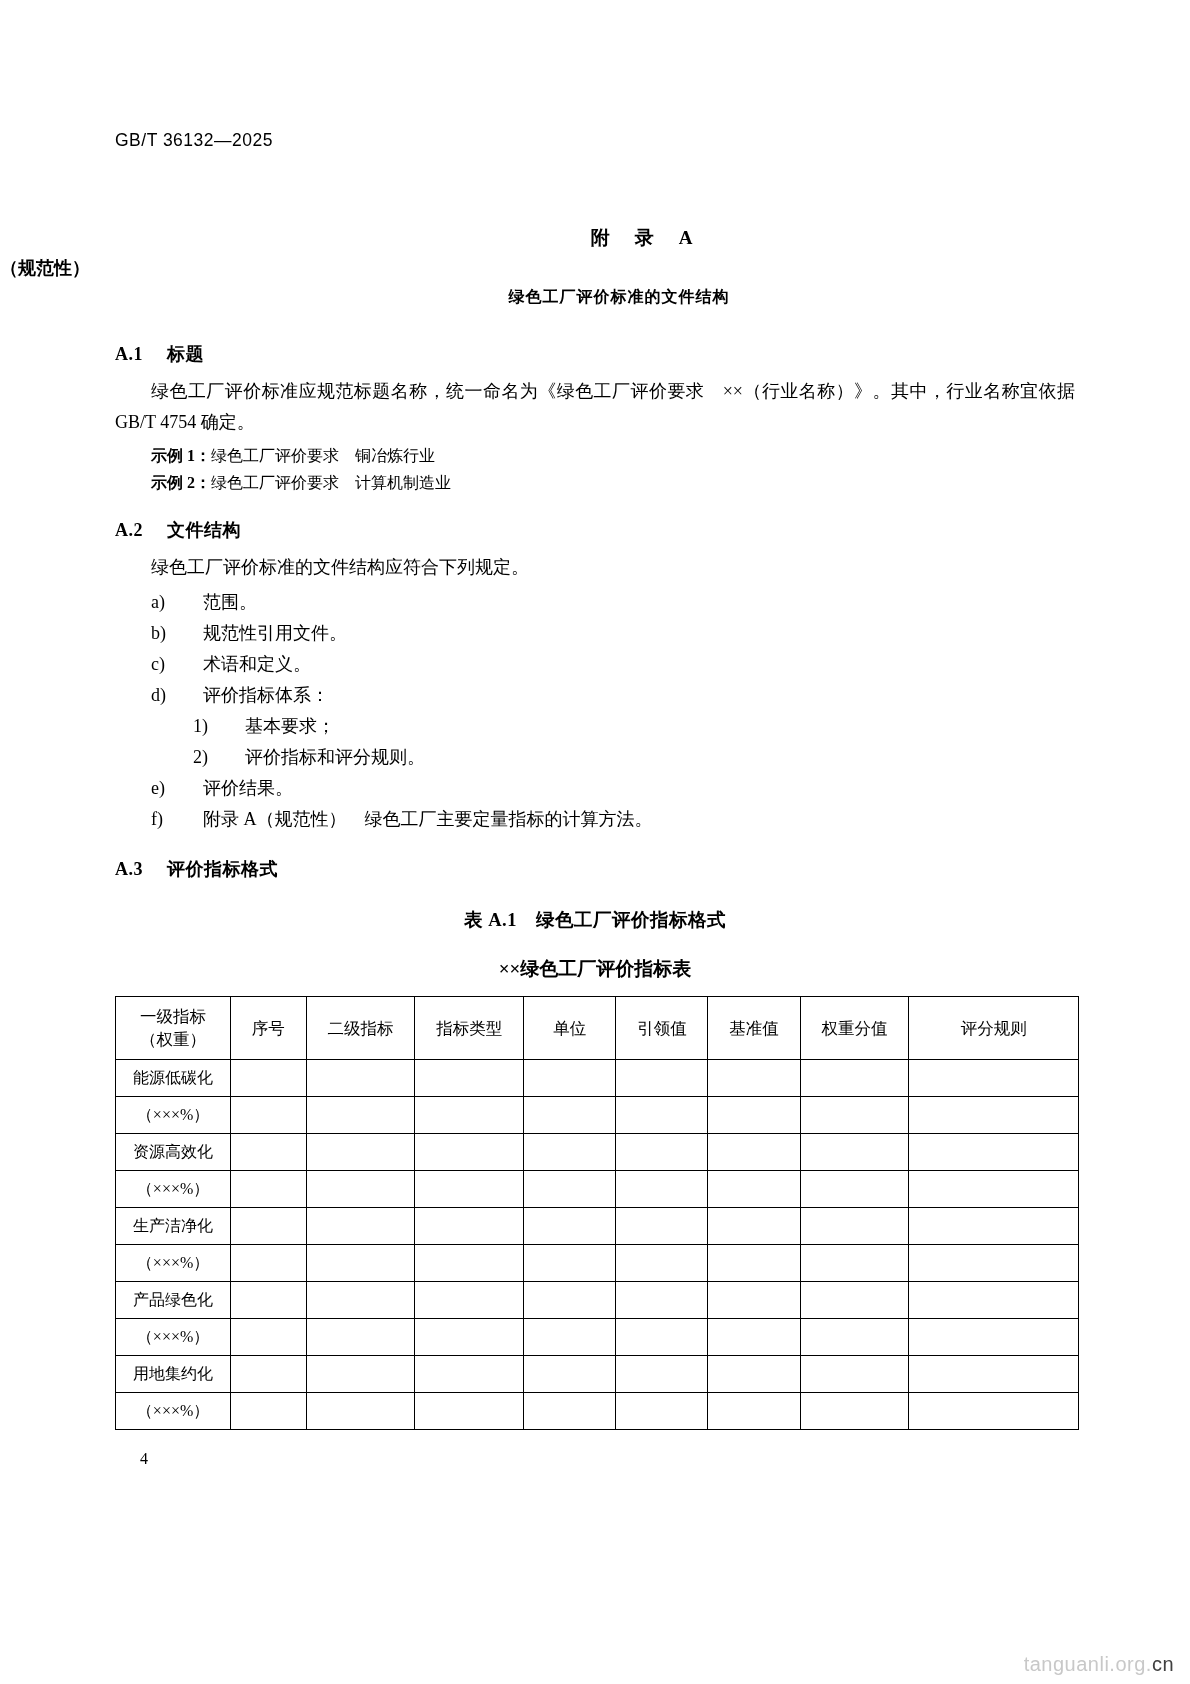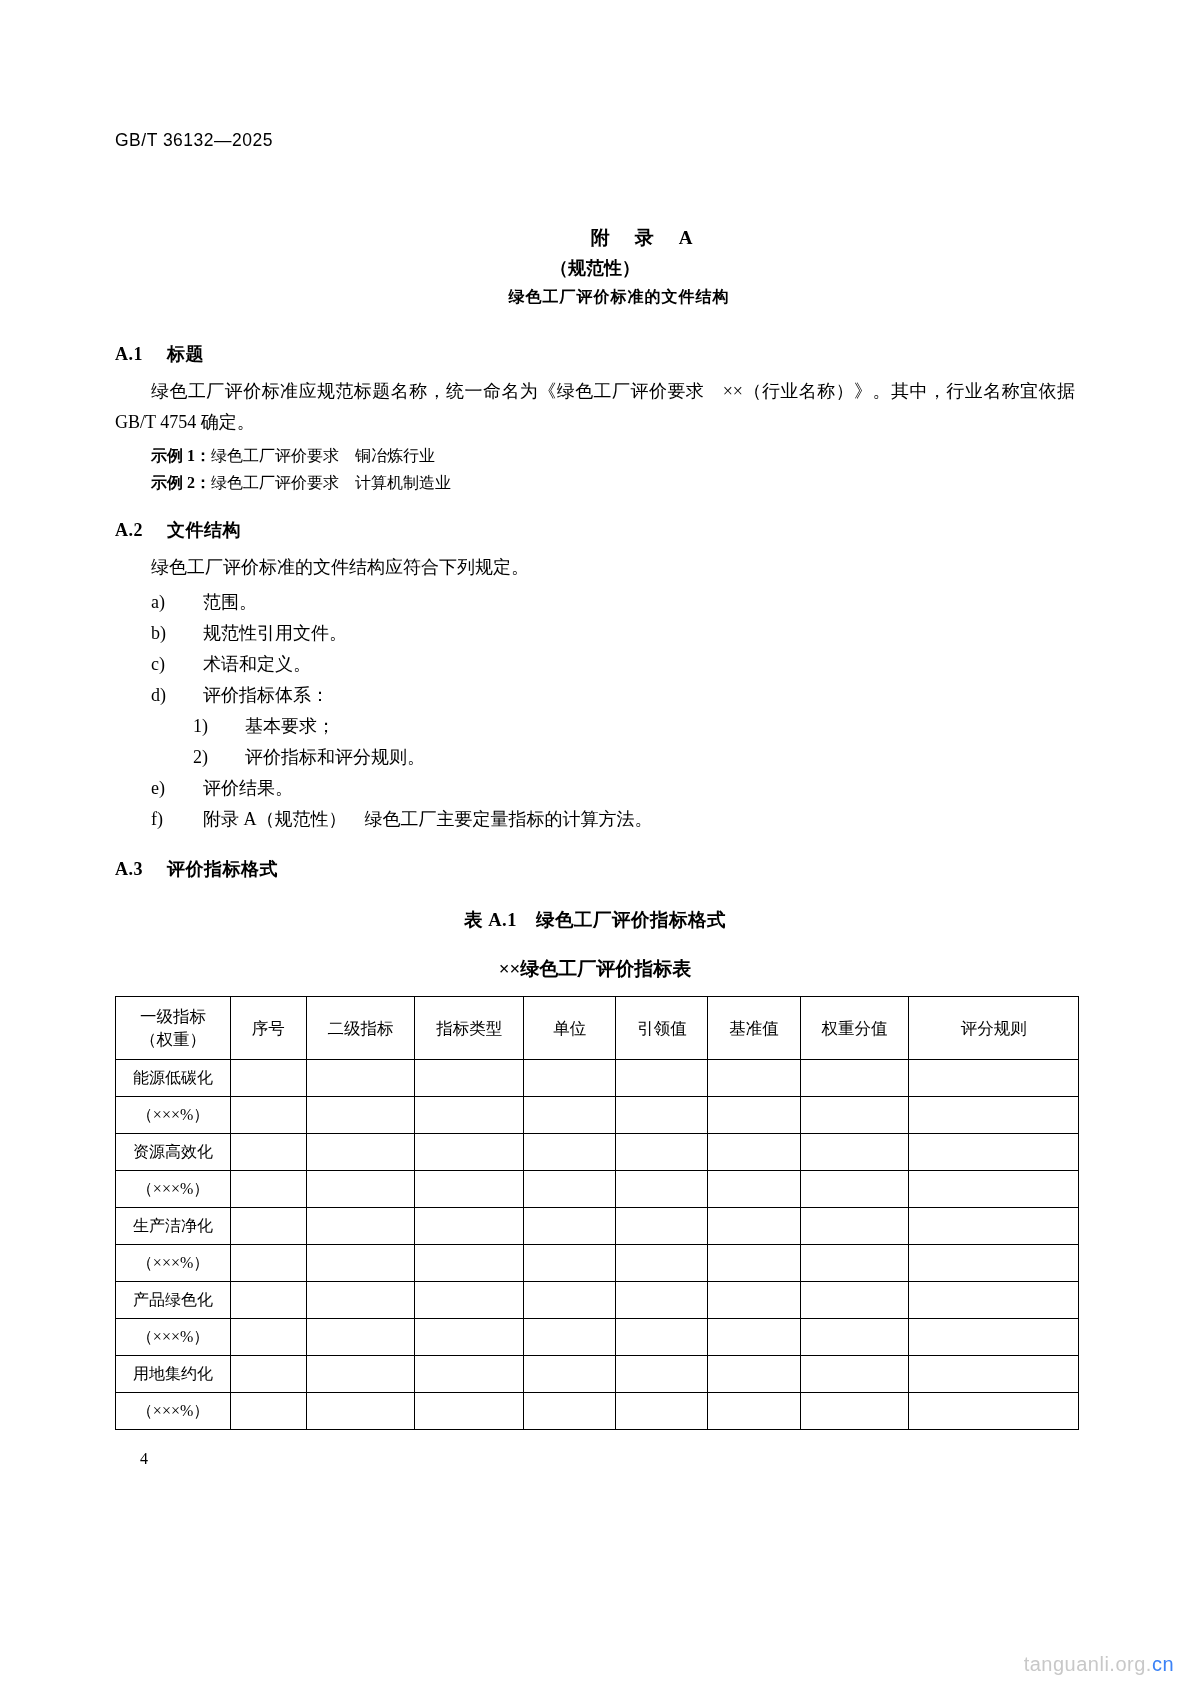--- a/index.html
+++ b/index.html
@@ -39,21 +39,21 @@
     font-weight: bold;
     font-size: 19px;
     letter-spacing: 3px;
     padding-left: 48px;
   }
   .annex-sub {
     position: absolute;
     left: 0;
     top: 256px;
     width: 1190px;
-    text-align: center;
+    text-align: left;
     font-family: "Liberation Serif", serif;
     font-weight: bold;
     font-size: 18px;
   }
   .annex-name {
     position: absolute;
     left: 0;
     top: 287px;
     width: 1190px;
     text-align: center;
@@ -167,21 +167,21 @@
   }
   .watermark {
     position: absolute;
     right: 16px;
     bottom: 8px;
     font-family: "Liberation Sans", sans-serif;
     font-size: 20px;
     color: #c8c8c8;
     letter-spacing: 0.5px;
   }
-  .watermark .cn { color: #3b82f6; }
+  .watermark .cn { color: #404040; }
 </style>
 </head>
 <body>
 
 <div class="page">
 
   <div class="std-no">GB/T 36132—2025</div>
 
   <div class="annex-title">附　录　A</div>
   <div class="annex-sub">（规范性）</div>

